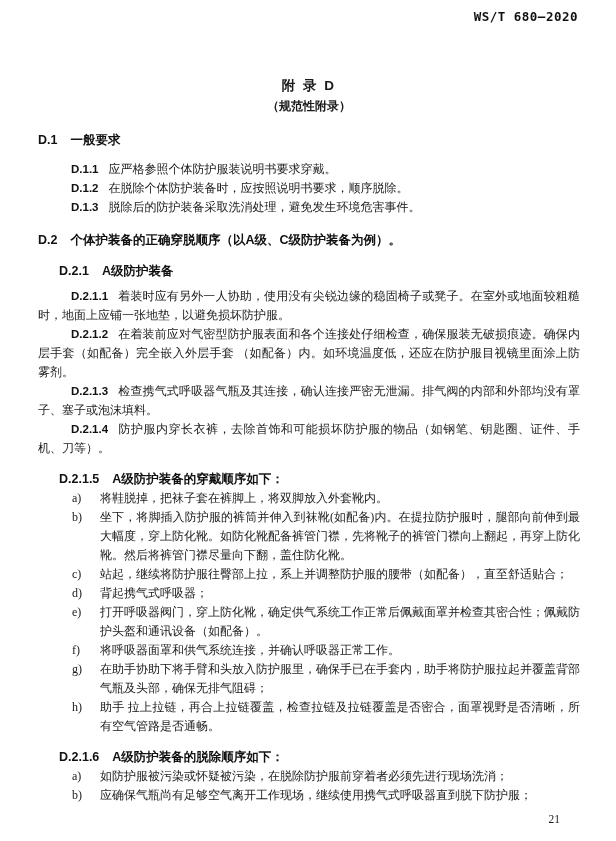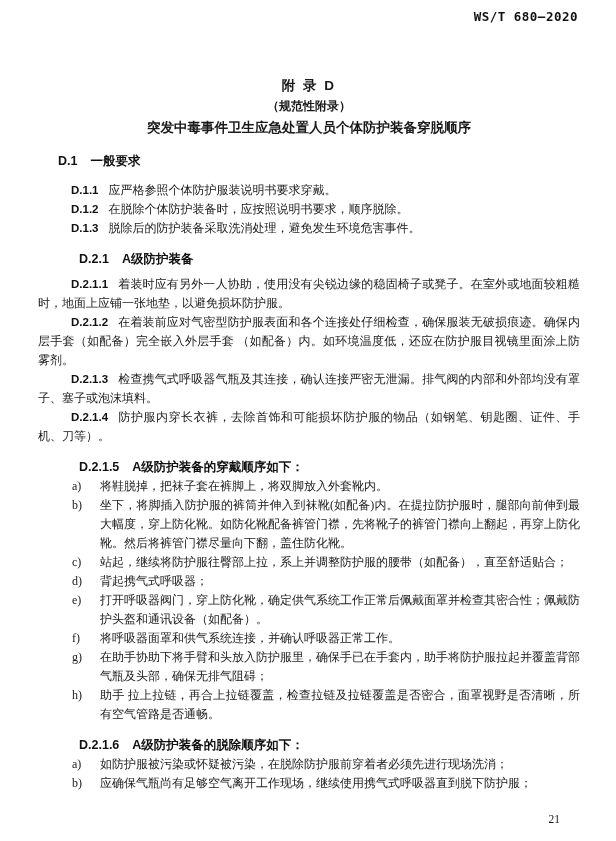--- a/index.html
+++ b/index.html
@@ -24,21 +24,21 @@
   .title-block { text-align:center; font-family:"Liberation Sans","DejaVu Sans",sans-serif; font-weight:bold; }
   .title-block .t1 { font-size:13.5px; line-height:21px; letter-spacing:2px; }
   .title-block .t2 { font-size:12px; line-height:21px; }
   .title-block .t3 { font-size:13.5px; line-height:21px; }
 
   .sec-heading {
     font-family:"Liberation Sans","DejaVu Sans",sans-serif;
     font-weight:bold; font-size:12.5px; line-height:19px;
     color:#111;
   }
-  .sec-heading .num { margin-right:13px;margin-left:20px; }
+  .sec-heading .num { margin-right:13px; }
 
   .mt14 { margin-top:14px; }
   .mt12 { margin-top:12px;padding-left:21px; }
   .mt10 { margin-top:10px; }
   .mt6  { margin-top:6px;  }
 
   p.clause {
     margin:0; font-size:12px; line-height:19px;
     text-align:justify; color:#1a1a1a;
   }
@@ -63,33 +63,35 @@
 
 <div class="page">
 
   <div class="doc-number">WS/T 680—2020</div>
 
   <div class="content">
 
     <div class="title-block">
       <div class="t1">附  录  D</div>
       <div class="t2">（规范性附录）</div>
-      <div class="t3">突发中毒事件卫生应急处置人员个体防护装备穿脱顺序</div>
     </div>
 
     <div class="sec-heading mt14">
       <span class="num">D.1</span><span>一般要求</span>
     </div>
 
     <div class="mt10">
       <p class="clause"><span class="num">D.1.1</span><span>应严格参照个体防护服装说明书要求穿戴。</span></p>
       <p class="clause"><span class="num">D.1.2</span><span>在脱除个体防护装备时，应按照说明书要求，顺序脱除。</span></p>
       <p class="clause"><span class="num">D.1.3</span><span>脱除后的防护装备采取洗消处理，避免发生环境危害事件。</span></p>
     </div>
 
+    <div class="sec-heading mt14">
+      <span class="num">D.2</span><span>个体护装备的正确穿脱顺序（以A级、C级防护装备为例）。</span>
+    </div>
 
     <div class="sec-heading mt12">
       <span class="num">D.2.1</span><span>A级防护装备</span>
     </div>
 
     <div class="mt6">
       <p class="clause"><span class="num">D.2.1.1</span><span>着装时应有另外一人协助，使用没有尖锐边缘的稳固椅子或凳子。在室外或地面较粗糙时，地面上应铺一张地垫，以避免损坏防护服。</span></p>
       <p class="clause"><span class="num">D.2.1.2</span><span>在着装前应对气密型防护服表面和各个连接处仔细检查，确保服装无破损痕迹。确保内层手套（如配备）完全嵌入外层手套 （如配备）内。如环境温度低，还应在防护服目视镜里面涂上防雾剂。</span></p>
       <p class="clause"><span class="num">D.2.1.3</span><span>检查携气式呼吸器气瓶及其连接，确认连接严密无泄漏。排气阀的内部和外部均没有罩子、塞子或泡沫填料。</span></p>
       <p class="clause"><span class="num">D.2.1.4</span><span>防护服内穿长衣裤，去除首饰和可能损坏防护服的物品（如钢笔、钥匙圈、证件、手机、刀等）。</span></p>

